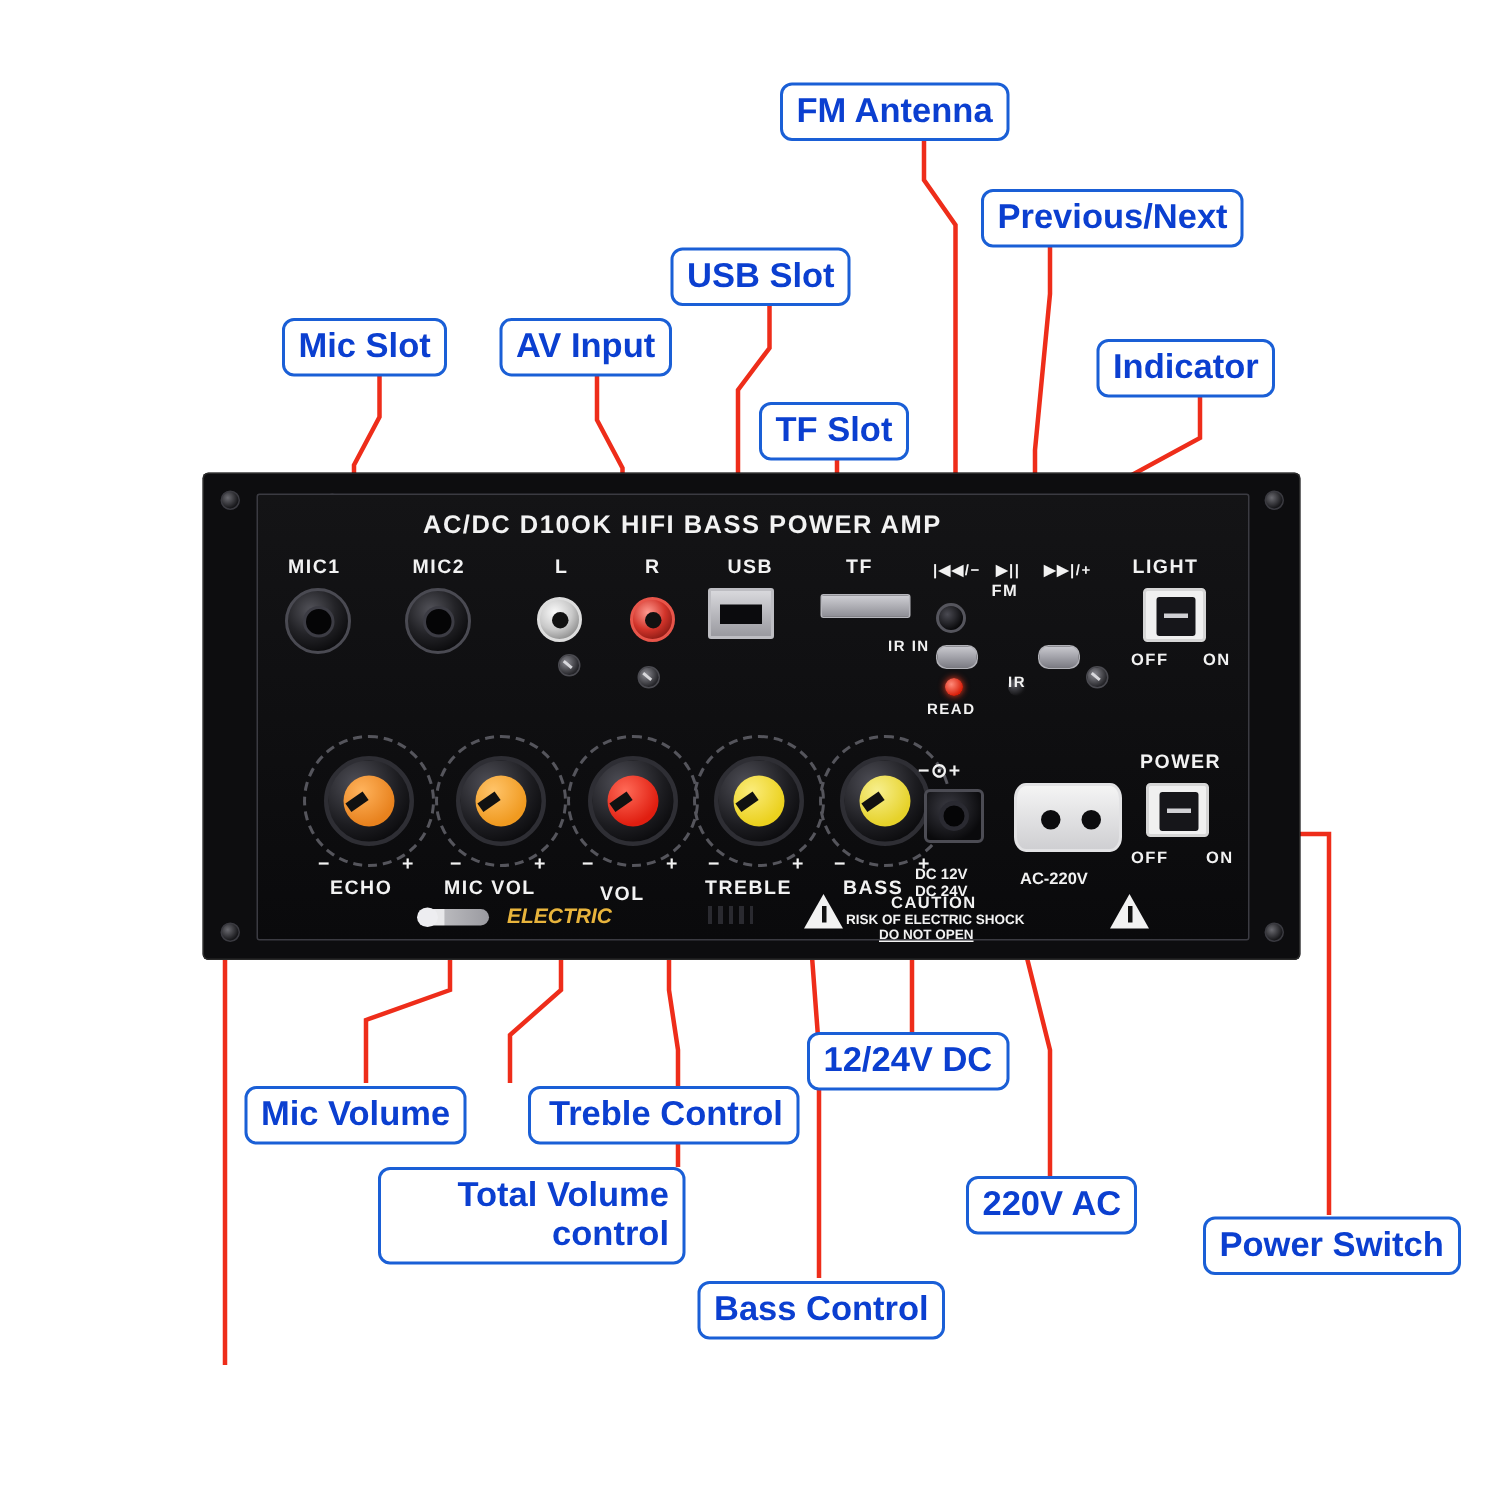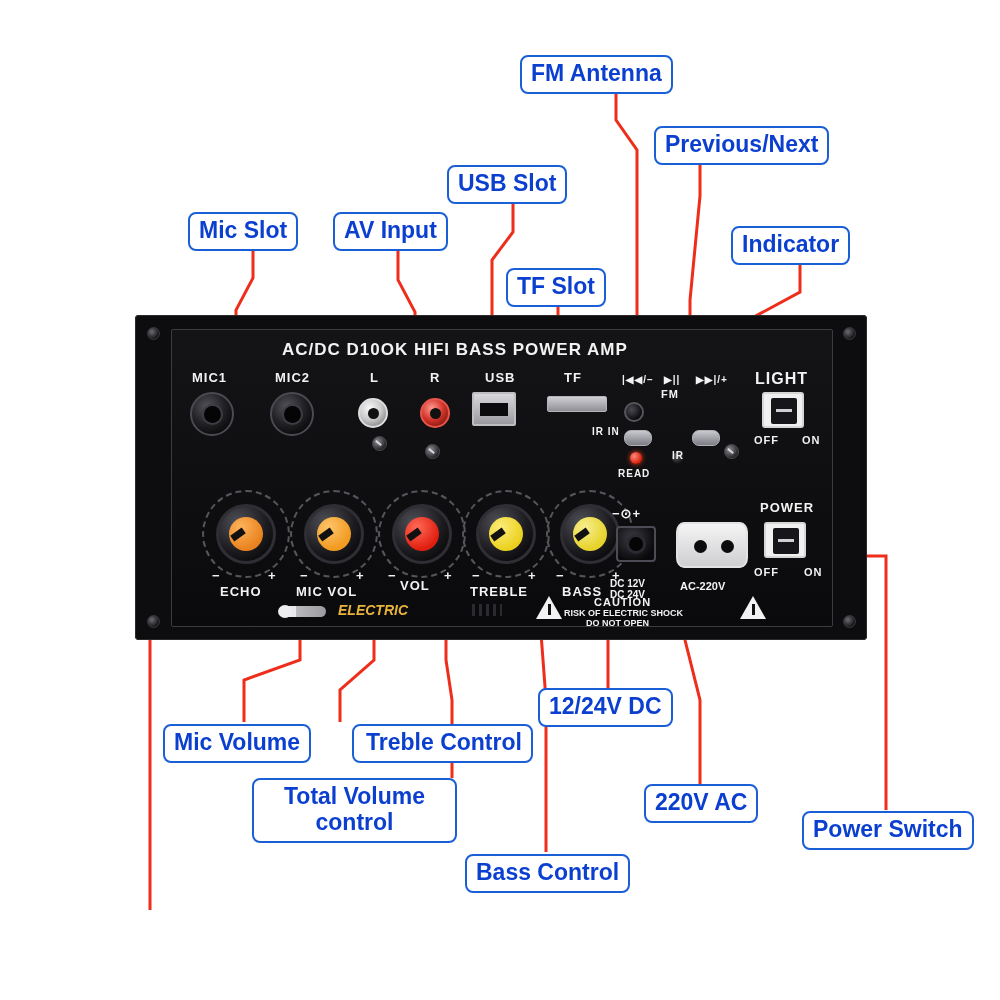--- a/index.html
+++ b/index.html
@@ -14,21 +14,21 @@
     background:#ffffff;
     color:#0b3fd0;
     font-weight:bold;
     font-size:23px;
     line-height:1.12;
     padding:4px 9px 5px 9px;
     white-space:nowrap;
     text-align:center;
     box-sizing:border-box;
   }
-  .callout.multi{white-space:normal;}
+  .callout.multi{white-space:normal;text-align:right;}
 
   svg.leads{position:absolute;left:0;top:0;width:1000px;height:1000px;pointer-events:none;}
 
   
   #board{
     position:absolute;
     left:135px;top:315px;width:732px;height:325px;
     background:#0d0d0f;
     border-radius:4px;
     box-shadow:0 0 0 1px #2a2a2a inset;
@@ -199,21 +199,21 @@
       <div class="btext" style="left:20px;top:40px;font-size:13px;">MIC1</div>
       <div class="btext" style="left:103px;top:40px;font-size:13px;">MIC2</div>
       <div class="btext" style="left:198px;top:40px;font-size:13px;">L</div>
       <div class="btext" style="left:258px;top:40px;font-size:13px;">R</div>
       <div class="btext" style="left:313px;top:40px;font-size:13px;">USB</div>
       <div class="btext" style="left:392px;top:40px;font-size:13px;">TF</div>
       <div class="btext" style="left:450px;top:44px;font-size:10px;">|◀◀/−</div>
       <div class="btext" style="left:492px;top:44px;font-size:10px;">▶||</div>
       <div class="btext" style="left:524px;top:44px;font-size:10px;">▶▶|/+</div>
       <div class="btext" style="left:489px;top:58px;font-size:11px;">FM</div>
-      <div class="btext" style="left:583px;top:40px;font-size:16px;">LIGHT</div>
+      <div class="btext" style="left:583px;top:40px;font-size:13px;">LIGHT</div>
 
       <div class="jackbig" style="left:18px;top:62px;"></div>
       <div class="jackbig" style="left:98px;top:62px;"></div>
 
       <div class="rca" style="left:186px;top:68px;"></div>
       <div class="rca red" style="left:248px;top:68px;"></div>
 
       <div class="usb" style="left:300px;top:62px;"></div>
       <div class="tfslot" style="left:375px;top:66px;"></div>
 
@@ -264,40 +264,40 @@
       <div class="btext" style="left:184px;top:238px;font-size:13px;">+</div>
       <div class="btext" style="left:216px;top:238px;font-size:13px;">−</div>
       <div class="btext" style="left:272px;top:238px;font-size:13px;">+</div>
       <div class="btext" style="left:300px;top:238px;font-size:13px;">−</div>
       <div class="btext" style="left:356px;top:238px;font-size:13px;">+</div>
       <div class="btext" style="left:384px;top:238px;font-size:13px;">−</div>
       <div class="btext" style="left:440px;top:238px;font-size:13px;">+</div>
 
       <div class="btext" style="left:48px;top:254px;font-size:13px;">ECHO</div>
       <div class="btext" style="left:124px;top:254px;font-size:13px;">MIC VOL</div>
-      <div class="btext" style="left:228px;top:248px;font-size:13px;">VOL</div>
+      <div class="btext" style="left:228px;top:258px;font-size:13px;">VOL</div>
       <div class="btext" style="left:298px;top:254px;font-size:13px;">TREBLE</div>
       <div class="btext" style="left:390px;top:254px;font-size:13px;">BASS</div>
 
       <div class="micicon" style="left:110px;top:276px;"></div>
       <div class="karaoke" style="left:166px;top:272px;font-size:14px;">ELECTRIC</div>
       <div class="vent" style="left:300px;top:274px;"></div>
 
       <div class="warn" style="left:364px;top:266px;">
         <div class="tri"></div>
           <div class="bang"></div>
       </div>
       <div class="warn" style="left:568px;top:266px;">
         <div class="tri"></div>
           <div class="bang"></div>
       </div>
 
       <div class="btext" style="left:422px;top:266px;font-size:11px;">CAUTION</div>
       <div class="btext" style="left:392px;top:278px;font-size:9px;letter-spacing:0;">RISK OF ELECTRIC SHOCK</div>
-      <div class="btext" style="left:414px;top:288px;font-size:9px;letter-spacing:0;">DO NOT OPEN</div>
+      <div class="btext" style="left:414px;top:288px;font-size:9px;letter-spacing:0;text-decoration:underline;">DO NOT OPEN</div>
 
       <div class="btext" style="left:440px;top:176px;font-size:13px;">−⊙+</div>
       <div class="dcjack" style="left:444px;top:196px;"></div>
       <div class="btext" style="left:438px;top:248px;font-size:10px;letter-spacing:0;">DC 12V</div>
       <div class="btext" style="left:438px;top:259px;font-size:10px;letter-spacing:0;">DC 24V</div>
 
       <div class="acjack" style="left:504px;top:192px;">
         <div class="acpin" style="left:16px;"></div>
         <div class="acpin" style="left:43px;"></div>
       </div>

